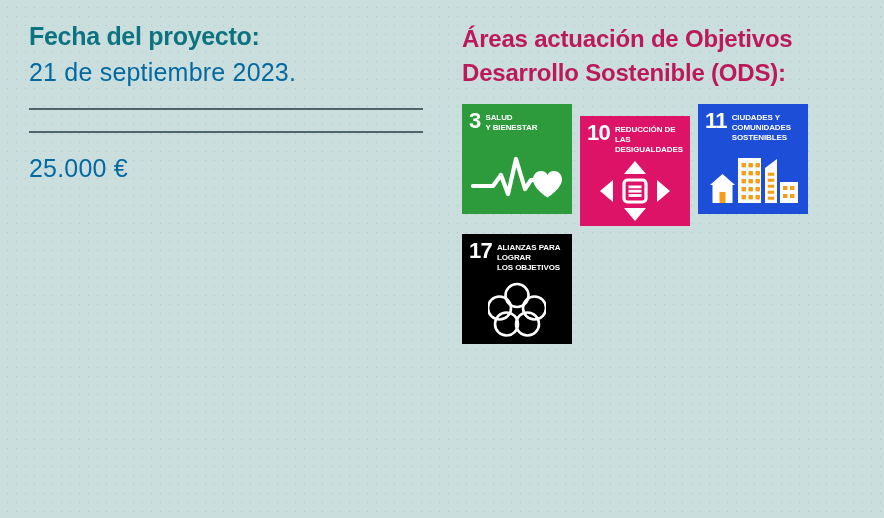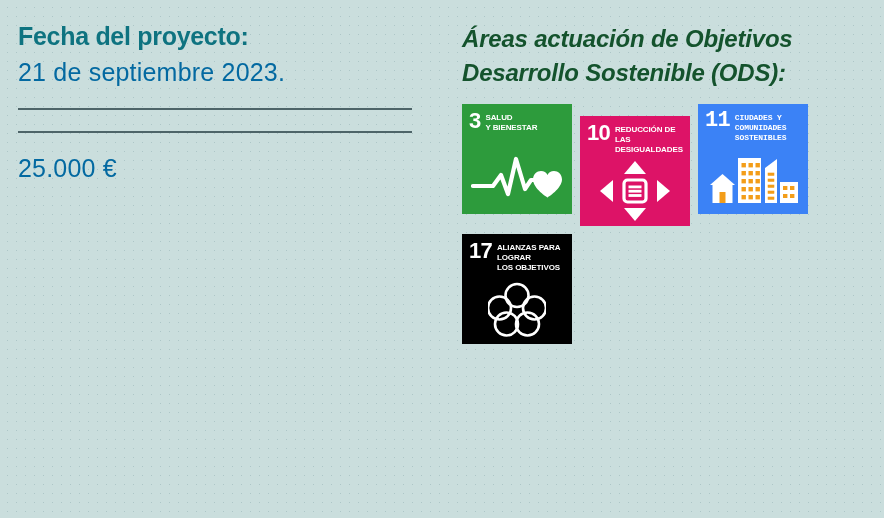--- a/index.html
+++ b/index.html
@@ -21,21 +21,21 @@
   }
 
   .page {
     position: absolute;
     inset: 0;
   }
 
   
   .left-col {
     position: absolute;
-    left: 18px;
+    left: 29px;
     top: 22px;
     width: 400px;
   }
 
   .field-block { margin: 0; }
 
   .field-label {
     font-size: 25px;
     font-weight: bold;
     letter-spacing: -0.3px;
@@ -69,24 +69,23 @@
     left: 462px;
     top: 22px;
     width: 400px;
   }
 
   .sdg-heading {
     font-size: 24px;
     font-weight: bold;
     line-height: 1.4;
     letter-spacing: -0.2px;
-    color: #14532d;
+    color: #be185d;
     margin: 0 0 15px 0;
     max-width: 372px;
-    font-style: italic;
   }
 
   .sdg-grid {
     display: flex;
     flex-wrap: wrap;
     gap: 8px;
     width: 354px;
   }
 
   .sdg-tile {
@@ -133,21 +132,21 @@
     height: 58px;
     display: flex;
     align-items: center;
     justify-content: center;
   }
   .sdg-art svg { display: block; }
 
   
   .c-green { background: #2d9b3c; }
   .c-magenta { background: #dd1367; margin-top: 12px; }
-  .c-orange { background: #3b82f6; font-family: Liberation Mono, monospace; }
+  .c-orange { background: #1d4ed8; }
   .c-navy { background: #000000; }
 </style>
 </head>
 <body>
 
 <div class="page">
 
   <div class="left-col">
 
     <div class="field-block">

